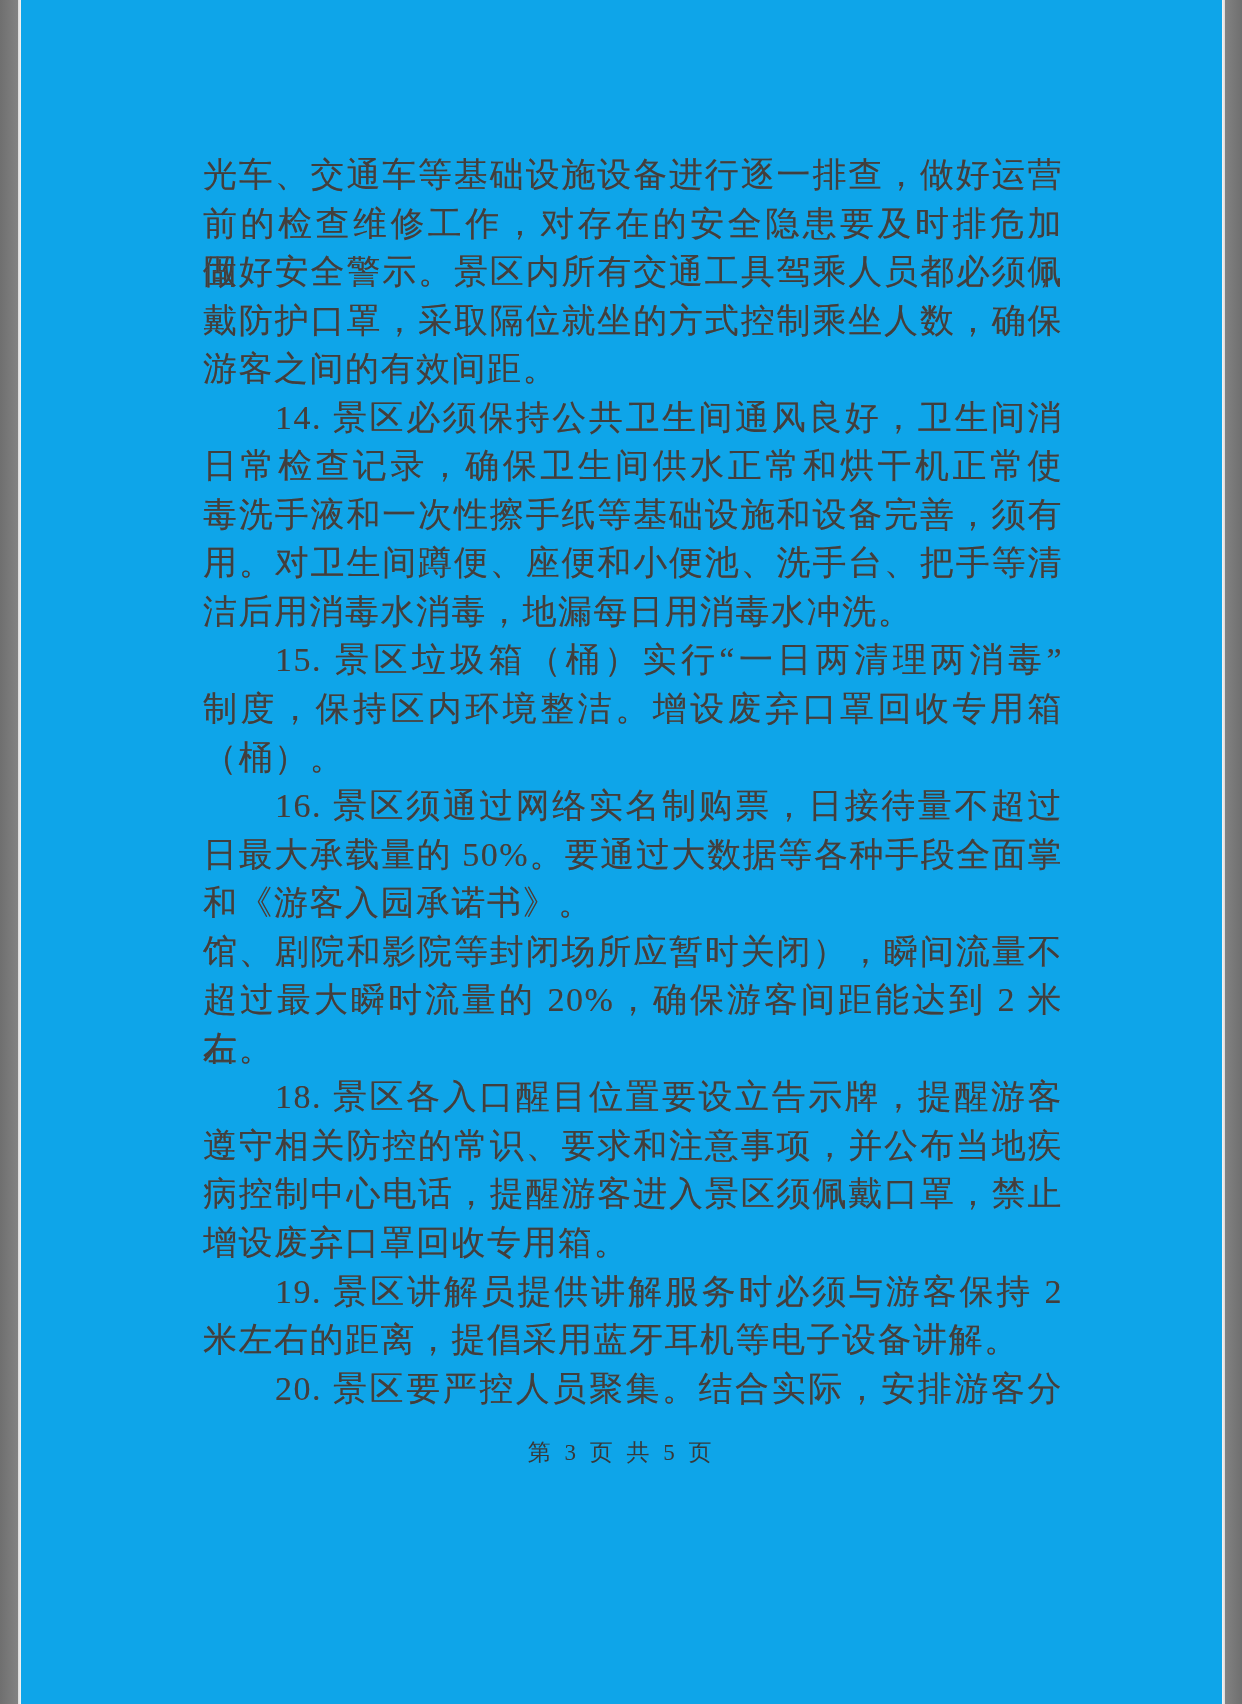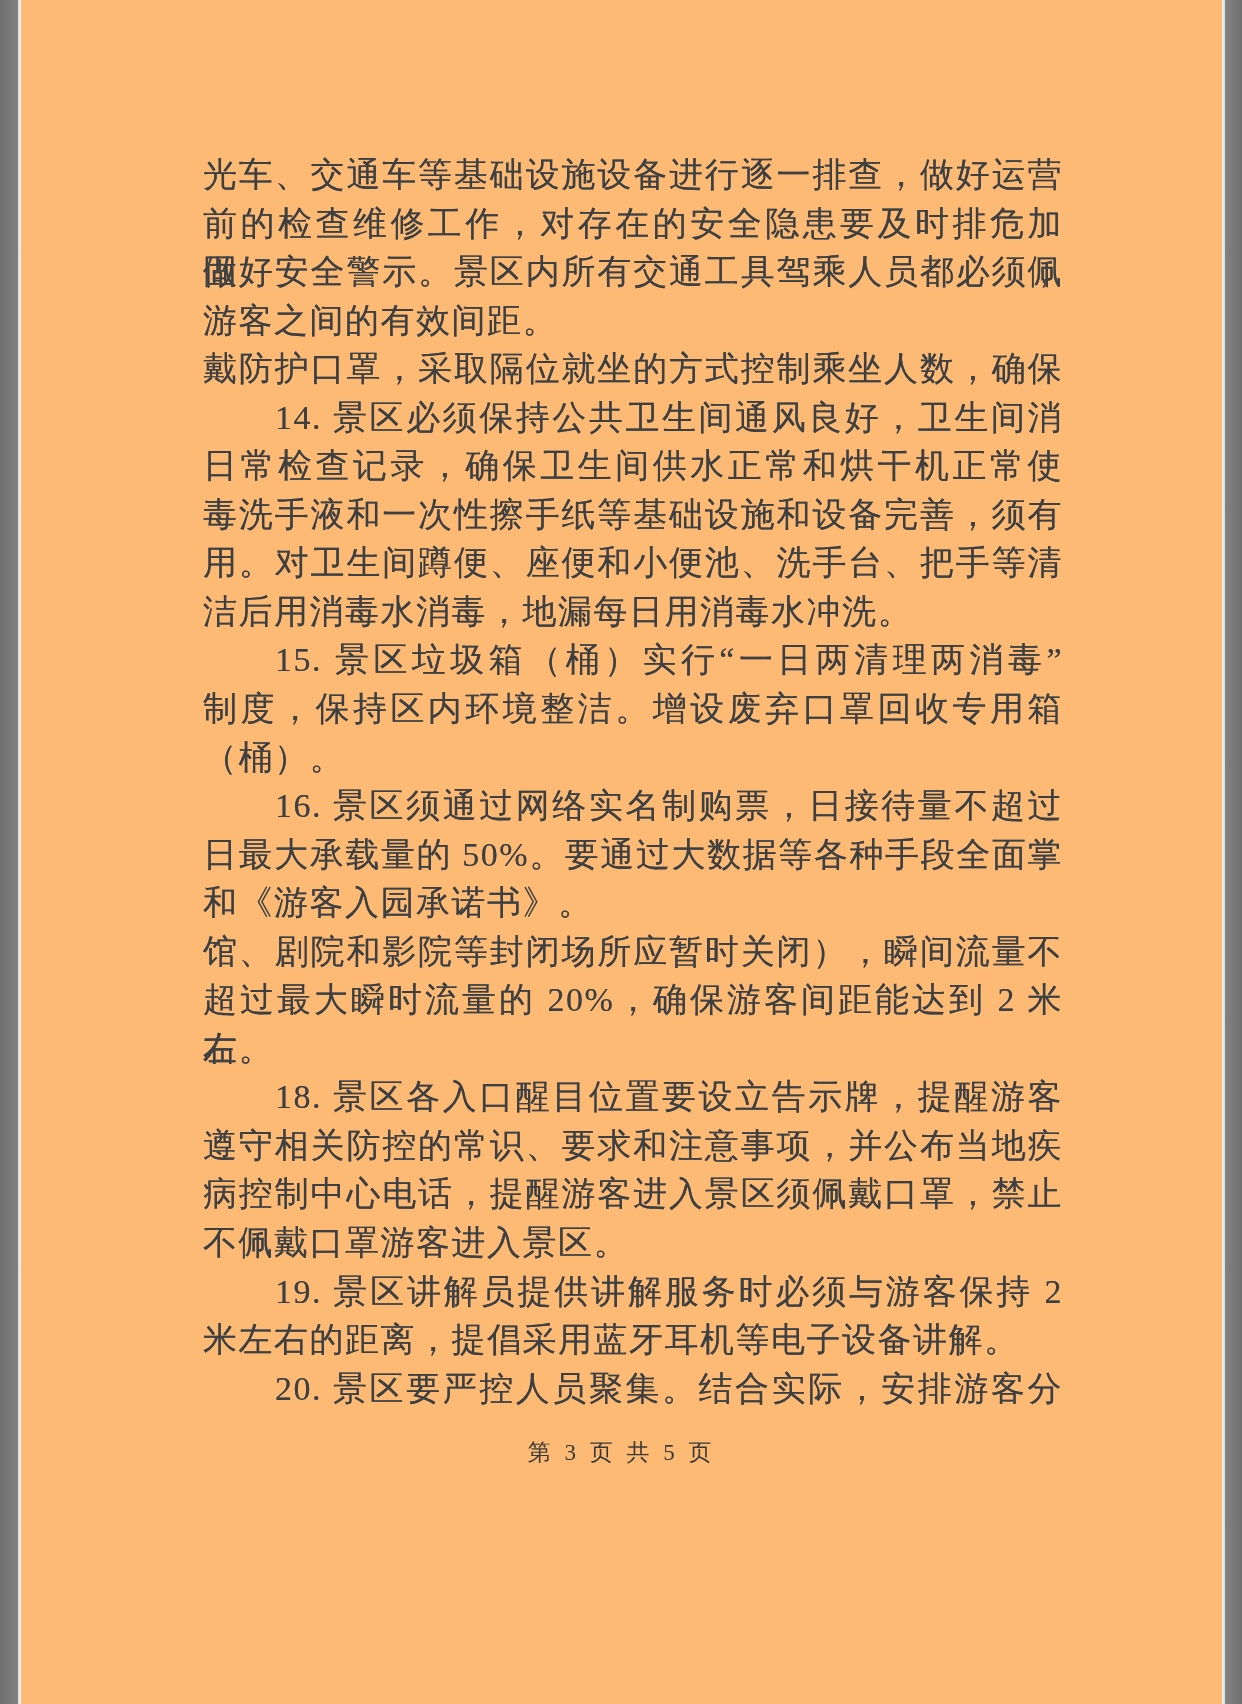--- a/index.html
+++ b/index.html
@@ -19,21 +19,21 @@
   .edge-right { right:0; width:17px; background:linear-gradient(to left, #6f6f6f 0%, #828282 100%); }
   .paper-edge-line {
     position:absolute; top:0; bottom:0; width:3px;
     background:linear-gradient(to right, #d9d9d9, #f5f5f5);
   }
   .paper-edge-line.left  { left:18px; }
   .paper-edge-line.right { right:17px; background:linear-gradient(to left, #d9d9d9, #f5f5f5); }
 
   .paper {
     position:absolute; left:18px; right:17px; top:0; bottom:0;
-    background:#fdba74;
+    background:#0ea5e9;
   }
   .doc-text {
     position:absolute;
     left:185px;            
     top:151px;
     width:860px;
     font-size:34px;
     letter-spacing:1.5px;
     color:#3f3f3f;
     text-shadow:0 0 0.6px #6a6a6a; 
@@ -63,40 +63,40 @@
 
 <div class="screen">
   <div class="edge edge-left"></div>
   <div class="edge edge-right"></div>
 
   <div class="paper">
     <div class="doc-text">
         <div class="line just">光车、交通车等基础设施设备进行逐一排查，做好运营</div>
         <div class="line just">前的检查维修工作，对存在的安全隐患要及时排危加固，</div>
         <div class="line just">做好安全警示。景区内所有交通工具驾乘人员都必须佩</div>
+        <div class="line just">戴防护口罩，采取隔位就坐的方式控制乘坐人数，确保</div>
         <div class="line">游客之间的有效间距。</div>
-        <div class="line just">戴防护口罩，采取隔位就坐的方式控制乘坐人数，确保</div>
         <div class="line just indent">14. 景区必须保持公共卫生间通风良好，卫生间消</div>
         <div class="line just">日常检查记录，确保卫生间供水正常和烘干机正常使</div>
         <div class="line just">毒洗手液和一次性擦手纸等基础设施和设备完善，须有</div>
         <div class="line just">用。对卫生间蹲便、座便和小便池、洗手台、把手等清</div>
         <div class="line">洁后用消毒水消毒，地漏每日用消毒水冲洗。</div>
         <div class="line just indent">15. 景区垃圾箱（桶）实行“一日两清理两消毒”</div>
         <div class="line just">制度，保持区内环境整洁。增设废弃口罩回收专用箱</div>
         <div class="line">（桶）。</div>
         <div class="line just indent">16. 景区须通过网络实名制购票，日接待量不超过</div>
         <div class="line just">日最大承载量的 50%。要通过大数据等各种手段全面掌</div>
         <div class="line">和《游客入园承诺书》。</div>
         <div class="line just">馆、剧院和影院等封闭场所应暂时关闭），瞬间流量不</div>
         <div class="line just">超过最大瞬时流量的 20%，确保游客间距能达到 2 米左</div>
         <div class="line">右。</div>
         <div class="line just indent">18. 景区各入口醒目位置要设立告示牌，提醒游客</div>
         <div class="line just">遵守相关防控的常识、要求和注意事项，并公布当地疾</div>
         <div class="line just">病控制中心电话，提醒游客进入景区须佩戴口罩，禁止</div>
-        <div class="line">不佩戴口罩游客进入景区。</div>
+        <div class="line">增设废弃口罩回收专用箱。</div>
         <div class="line just indent">19. 景区讲解员提供讲解服务时必须与游客保持 2</div>
         <div class="line">米左右的距离，提倡采用蓝牙耳机等电子设备讲解。</div>
         <div class="line just indent">20. 景区要严控人员聚集。结合实际，安排游客分</div>
       </div>
     <div class="page-footer">第 3 页 共 5 页</div>
   </div>
 
   <div class="paper-edge-line left"></div>
   <div class="paper-edge-line right"></div>
 </div>

